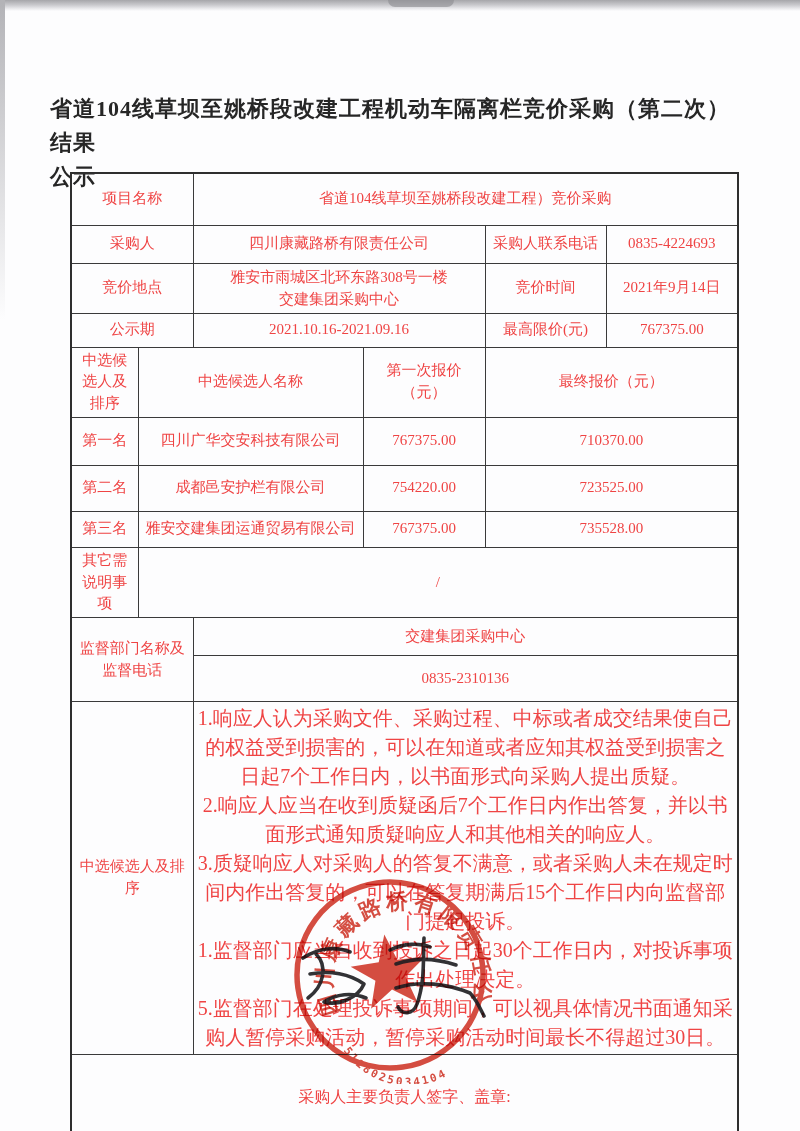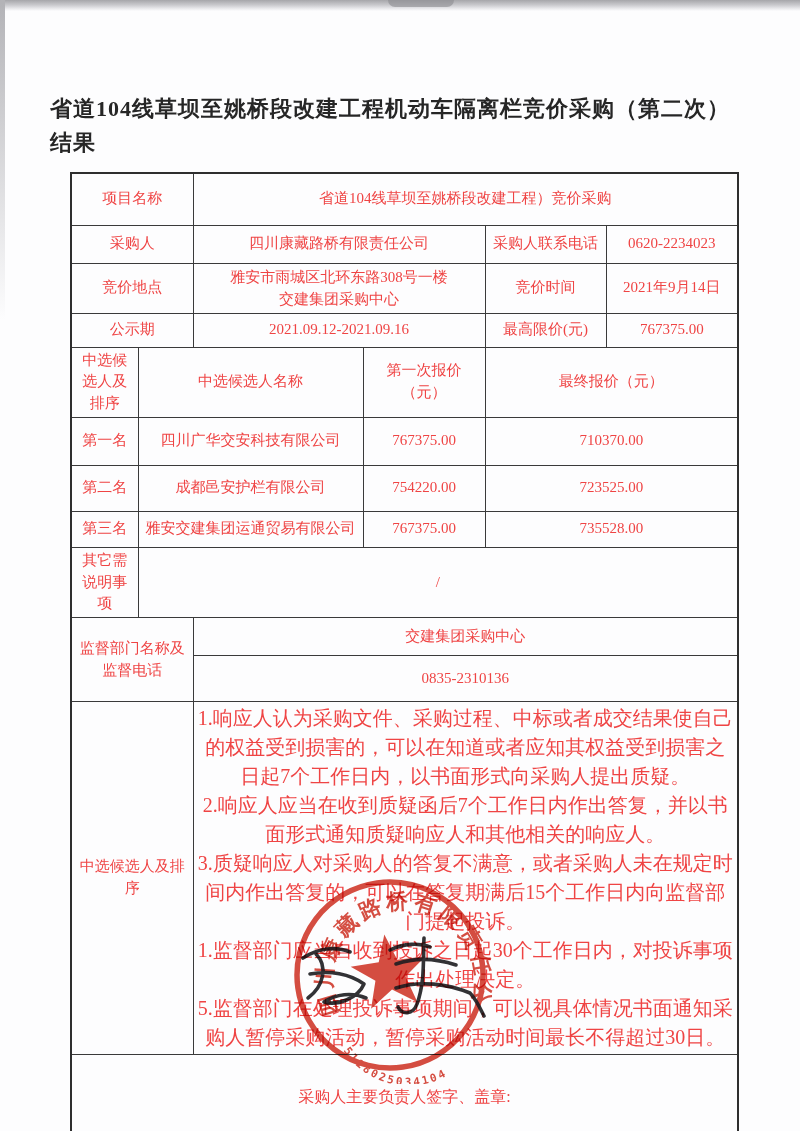--- a/index.html
+++ b/index.html
@@ -59,54 +59,55 @@
 </style>
 </head>
 <body>
 
 <div class="scan-top"></div>
 <div class="scan-notch"></div>
 <div class="scan-left"></div>
 
 <h1 class="doc-title">
   <span>省道104线草坝至姚桥段改建工程机动车隔离栏竞价采购（第二次）结果</span>
+  <span>公示</span>
 </h1>
 
 <table class="main">
   <colgroup>
     <col style="width:67px">
       <col style="width:55px">
       <col style="width:170px">
     <col style="width:122px">
       <col style="width:121px">
       <col style="width:132px">
   </colgroup>
   <tbody>
       <tr style="height:52px">
     <td colspan="2">项目名称</td>
     <td colspan="4" class="left">省道104线草坝至姚桥段改建工程）竞价采购</td>
   </tr>
   <tr style="height:38px">
     <td colspan="2">采购人</td>
     <td colspan="2">四川康藏路桥有限责任公司</td>
     <td>采购人联系电话</td>
-    <td>0620-2234023</td>
+    <td>0835-4224693</td>
   </tr>
   <tr style="height:46px">
     <td colspan="2">竞价地点</td>
     <td colspan="2">
       <span class="addr-line">雅安市雨城区北环东路308号一楼</span>
       <span class="addr-line">交建集团采购中心</span>
     </td>
     <td>竞价时间</td>
     <td>2021年9月14日</td>
   </tr>
   <tr style="height:34px">
     <td colspan="2">公示期</td>
-    <td colspan="2">2021.09.12-2021.09.16</td>
+    <td colspan="2">2021.10.16-2021.09.16</td>
     <td>最高限价(元)</td>
     <td>767375.00</td>
   </tr>
   <tr style="height:52px">
     <td>中选候选人及排序</td>
     <td colspan="2">中选候选人名称</td>
     <td>第一次报价（元）</td>
     <td colspan="2">最终报价（元）</td>
   </tr>
   <tr style="height:48px">

